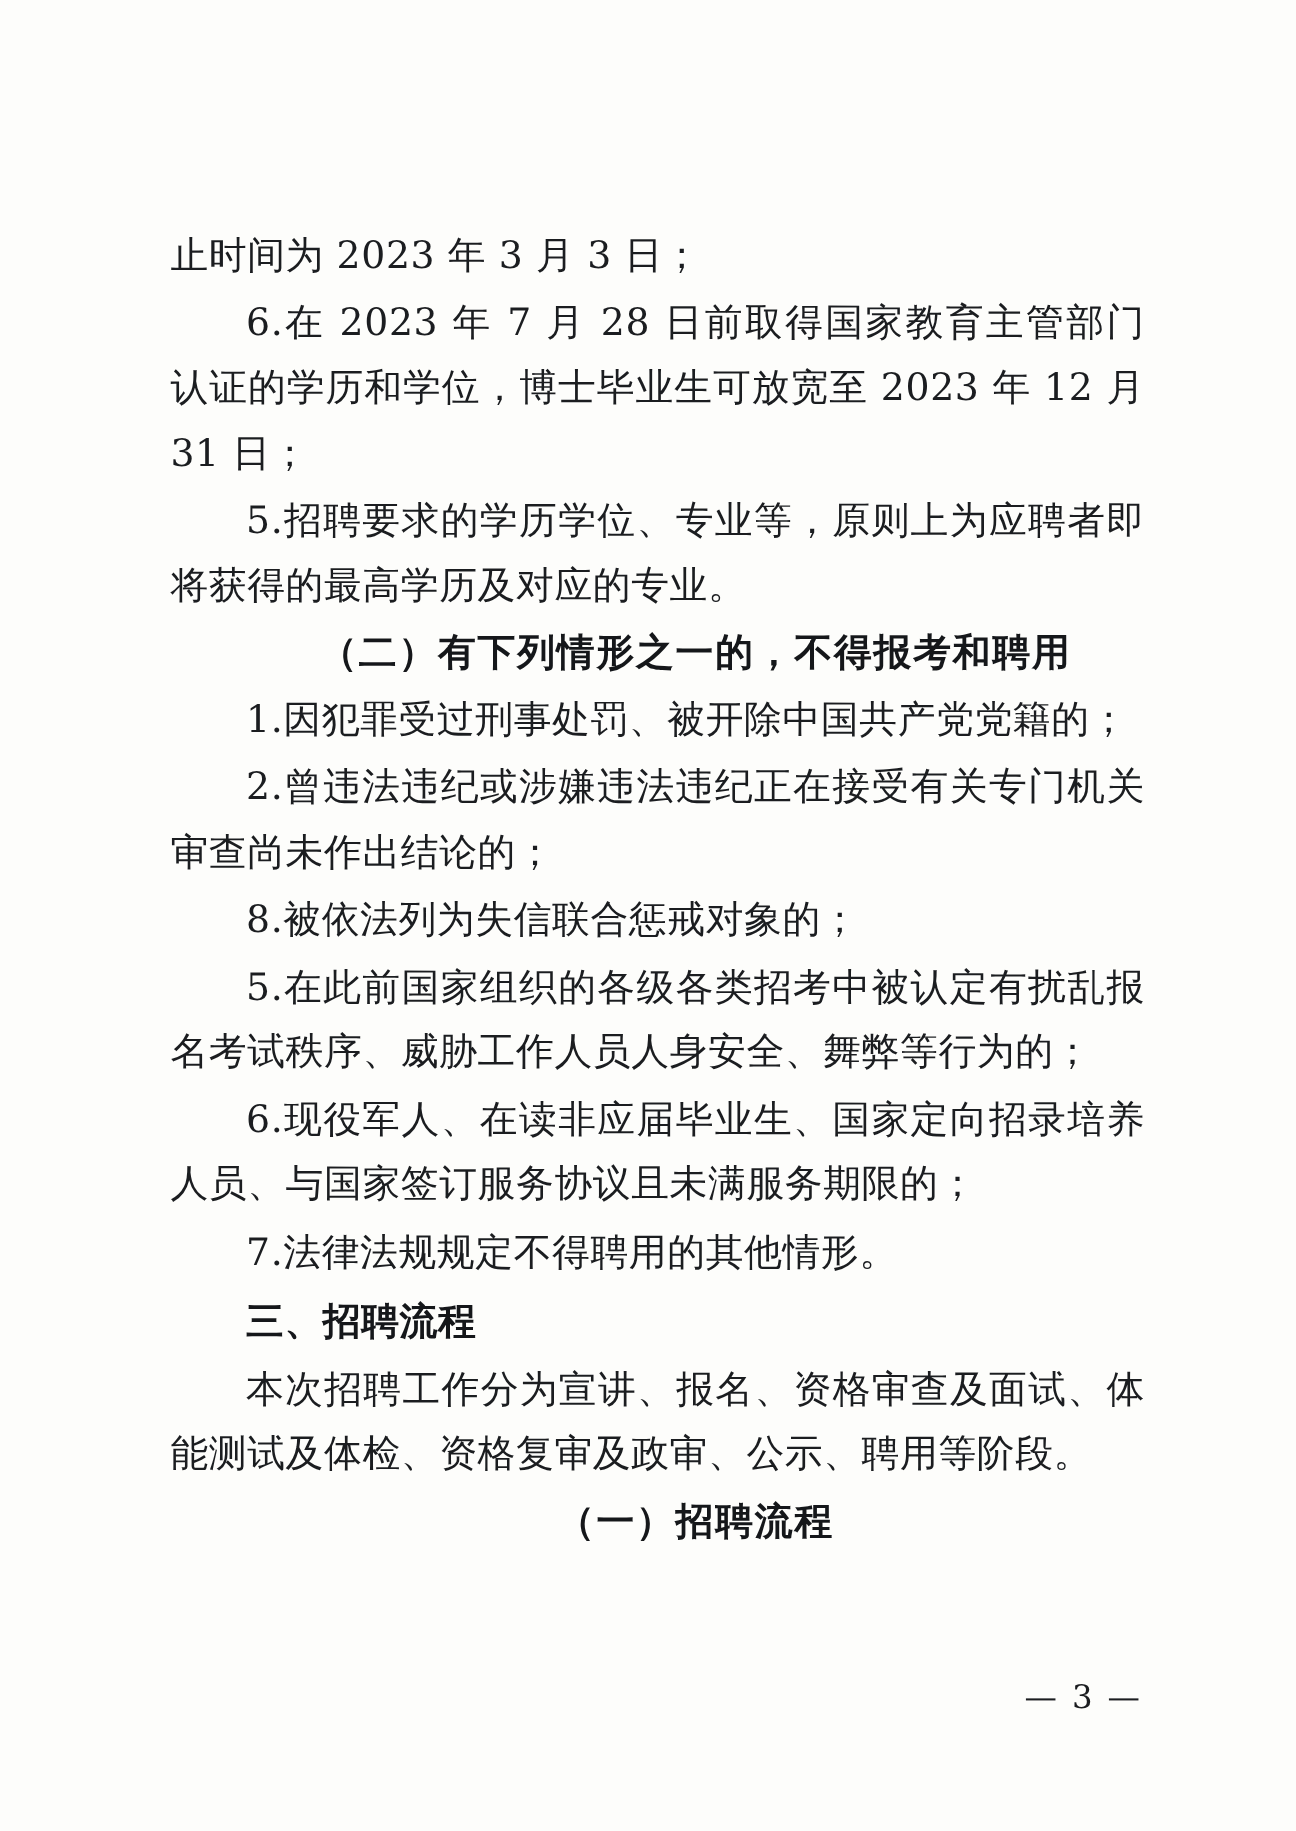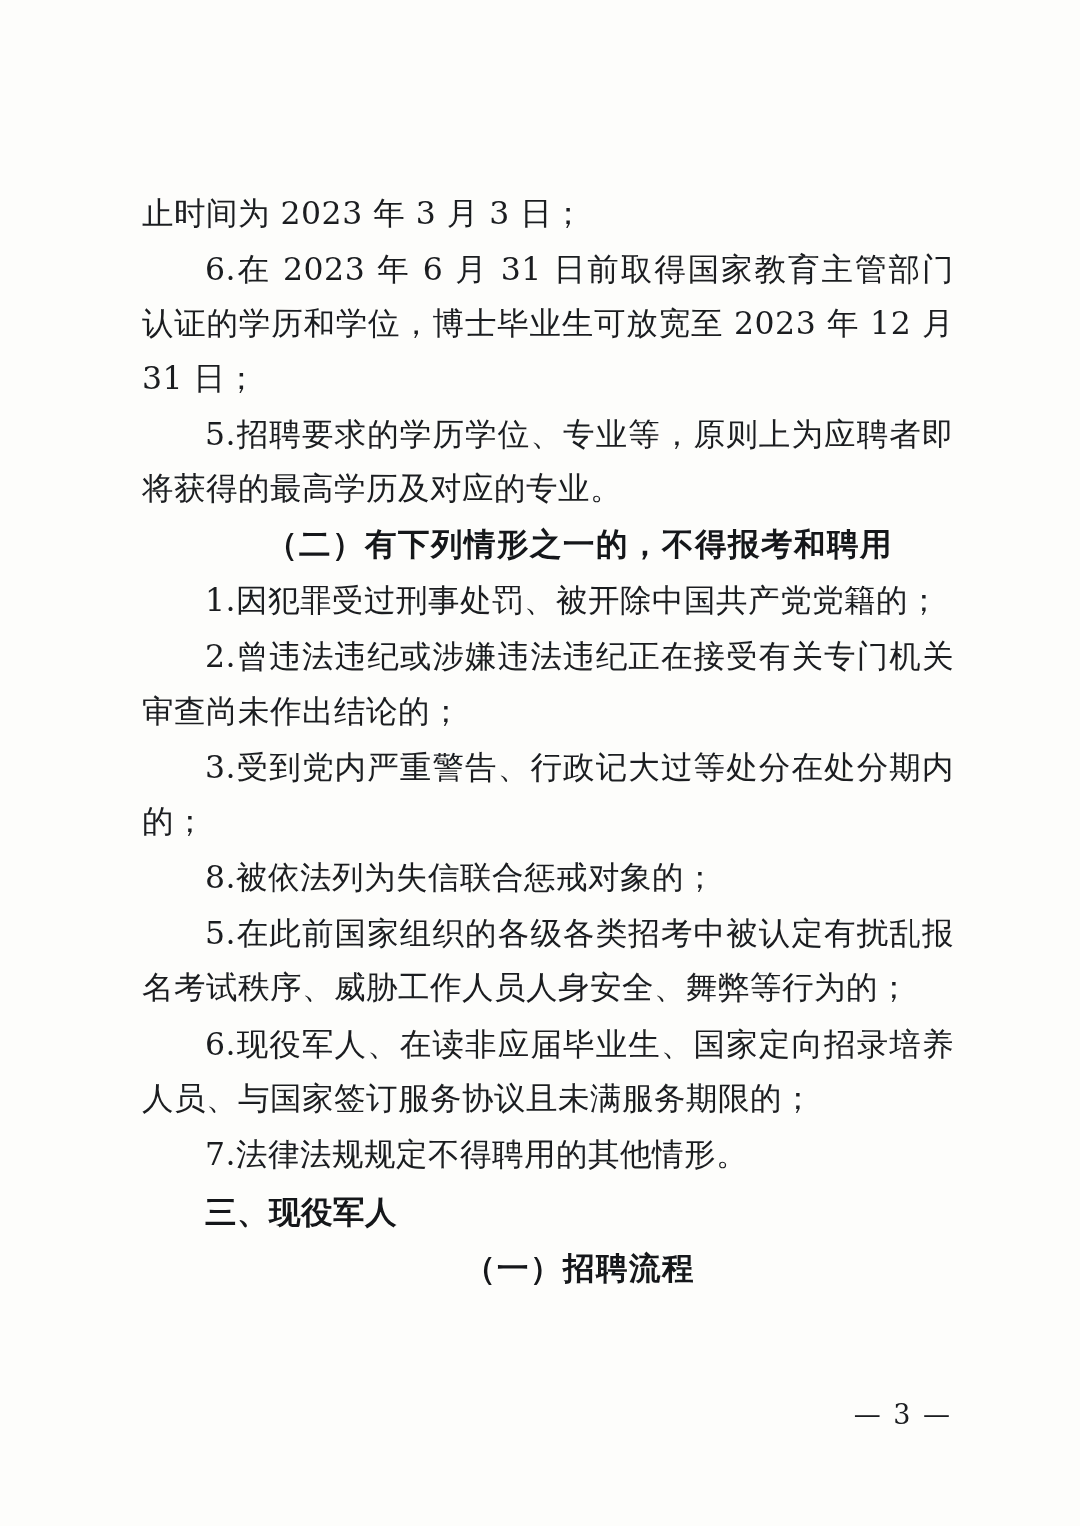--- a/index.html
+++ b/index.html
@@ -66,42 +66,42 @@
 </style>
 </head>
 <body>
 
 <div class="page">
 
   <div class="content">
 
     <p class="para">止时间为 2023 年 3 月 3 日；</p>
 
-    <p class="para indent">6.在 2023 年 6 月 31 日前取得国家教育主管部门认证的学历和学位，博士毕业生可放宽至 2023 年 12 月 31 日；</p>
+    <p class="para indent">6.在 2023 年 7 月 28 日前取得国家教育主管部门认证的学历和学位，博士毕业生可放宽至 2023 年 12 月 31 日；</p>
 
     <p class="para indent">5.招聘要求的学历学位、专业等，原则上为应聘者即将获得的最高学历及对应的专业。</p>
 
     <p class="subheading">（二）有下列情形之一的，不得报考和聘用</p>
 
     <p class="para indent">1.因犯罪受过刑事处罚、被开除中国共产党党籍的；</p>
 
     <p class="para indent">2.曾违法违纪或涉嫌违法违纪正在接受有关专门机关审查尚未作出结论的；</p>
 
-    <p class="para indent">3.受到党内严重警告、行政记大过等处分在处分期内的；</p>
 
     <p class="para indent">8.被依法列为失信联合惩戒对象的；</p>
 
     <p class="para indent">5.在此前国家组织的各级各类招考中被认定有扰乱报名考试秩序、威胁工作人员人身安全、舞弊等行为的；</p>
 
     <p class="para indent">6.现役军人、在读非应届毕业生、国家定向招录培养人员、与国家签订服务协议且未满服务期限的；</p>
 
     <p class="para indent">7.法律法规规定不得聘用的其他情形。</p>
 
-    <p class="heading">三、现役军人</p>
+    <p class="heading">三、招聘流程</p>
 
+    <p class="para indent">本次招聘工作分为宣讲、报名、资格审查及面试、体能测试及体检、资格复审及政审、公示、聘用等阶段。</p>
 
     <p class="subheading">（一）招聘流程</p>
 
   </div>
 
   <div class="pagenum">— 3 —</div>
 
 </div>
 
 </body></html>

